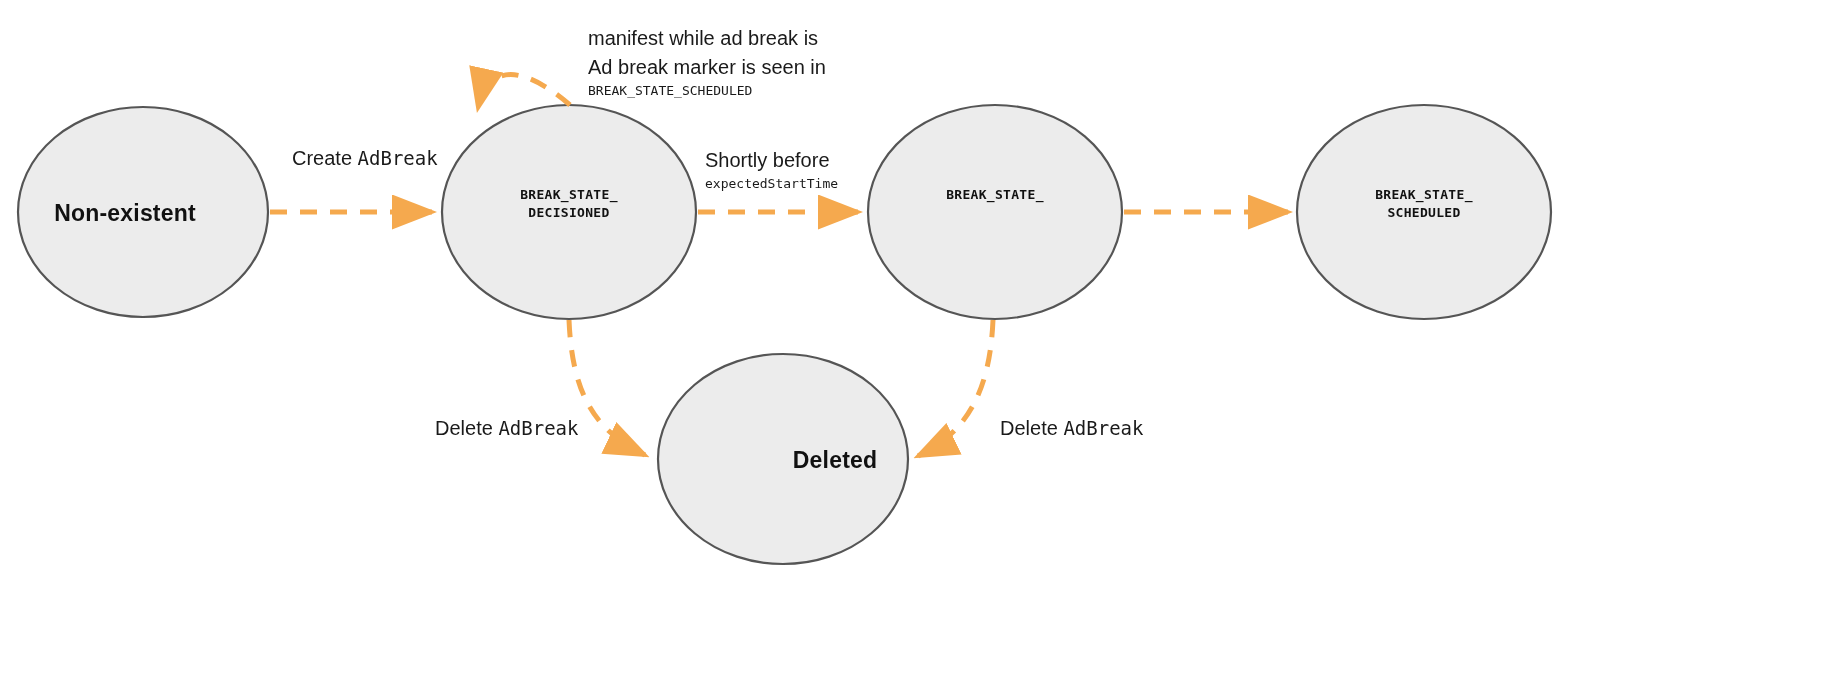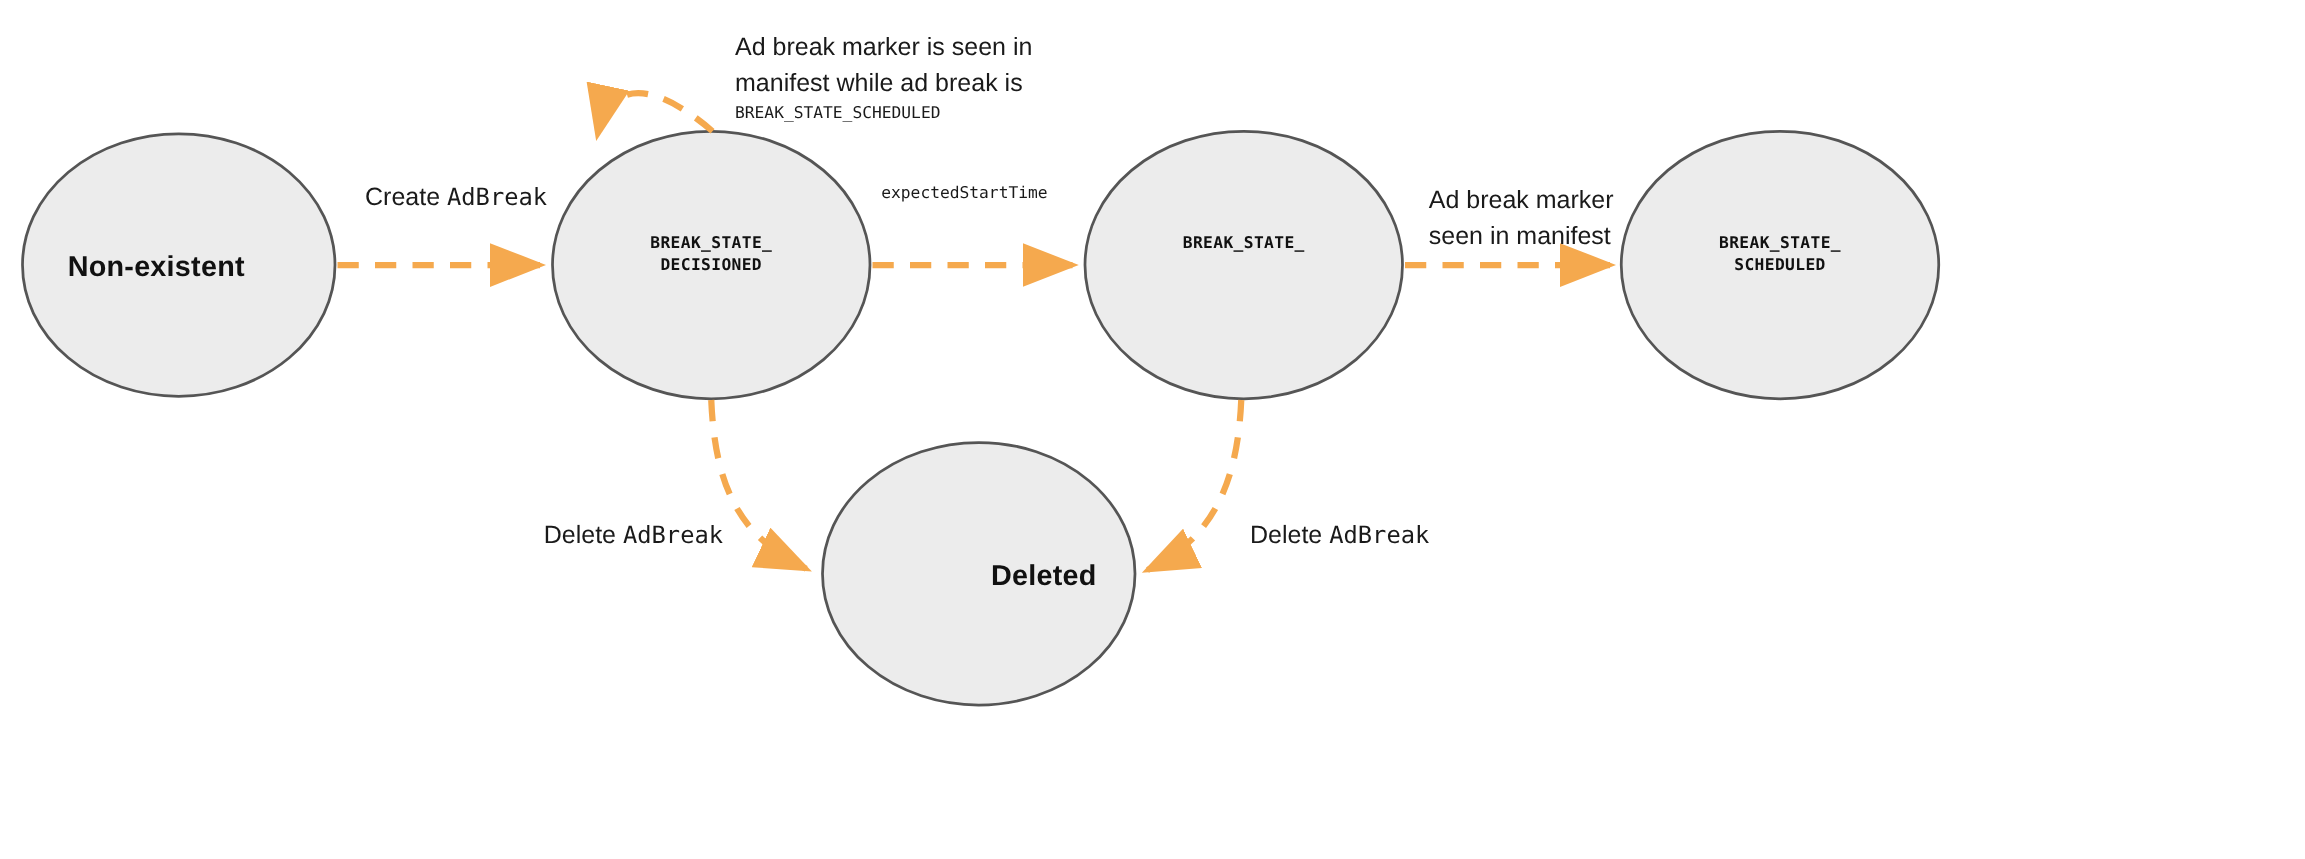--- a/index.html
+++ b/index.html
@@ -125,33 +125,30 @@
 
   <div class="node-label sans" style="left:658px; top:445px; width:266px;padding-left:44px;">
     <span>Deleted</span>
   </div>
 
   <div class="edge-label" style="left:292px; top:144px;">
     <span>Create </span><span class="mono-tok">AdBreak</span>
   </div>
 
   <div class="edge-label multiline" style="left:588px; top:24px; width:310px;">
+    <span class="sans-line">manifest while ad break is</span>
     <span class="sans-line">Ad break marker is seen in</span>
-    <span class="sans-line">manifest while ad break is</span>
     <span class="mono-line">BREAK_STATE_SCHEDULED</span>
   </div>
 
   <div class="edge-label multiline" style="left:705px; top:146px; width:200px;">
+    <span class="sans-line">Shortly before</span>
     <span class="mono-line">expectedStartTime</span>
   </div>
 
-  <div class="edge-label multiline" style="left:1143px; top:146px; width:180px;">
-    <span class="sans-line">Ad break marker</span>
-    <span class="sans-line">seen in manifest</span>
-  </div>
 
   <div class="edge-label" style="left:435px; top:414px;">
     <span>Delete </span><span class="mono-tok">AdBreak</span>
   </div>
 
   <div class="edge-label" style="left:1000px; top:414px;">
     <span>Delete </span><span class="mono-tok">AdBreak</span>
   </div>
 
 </div>

